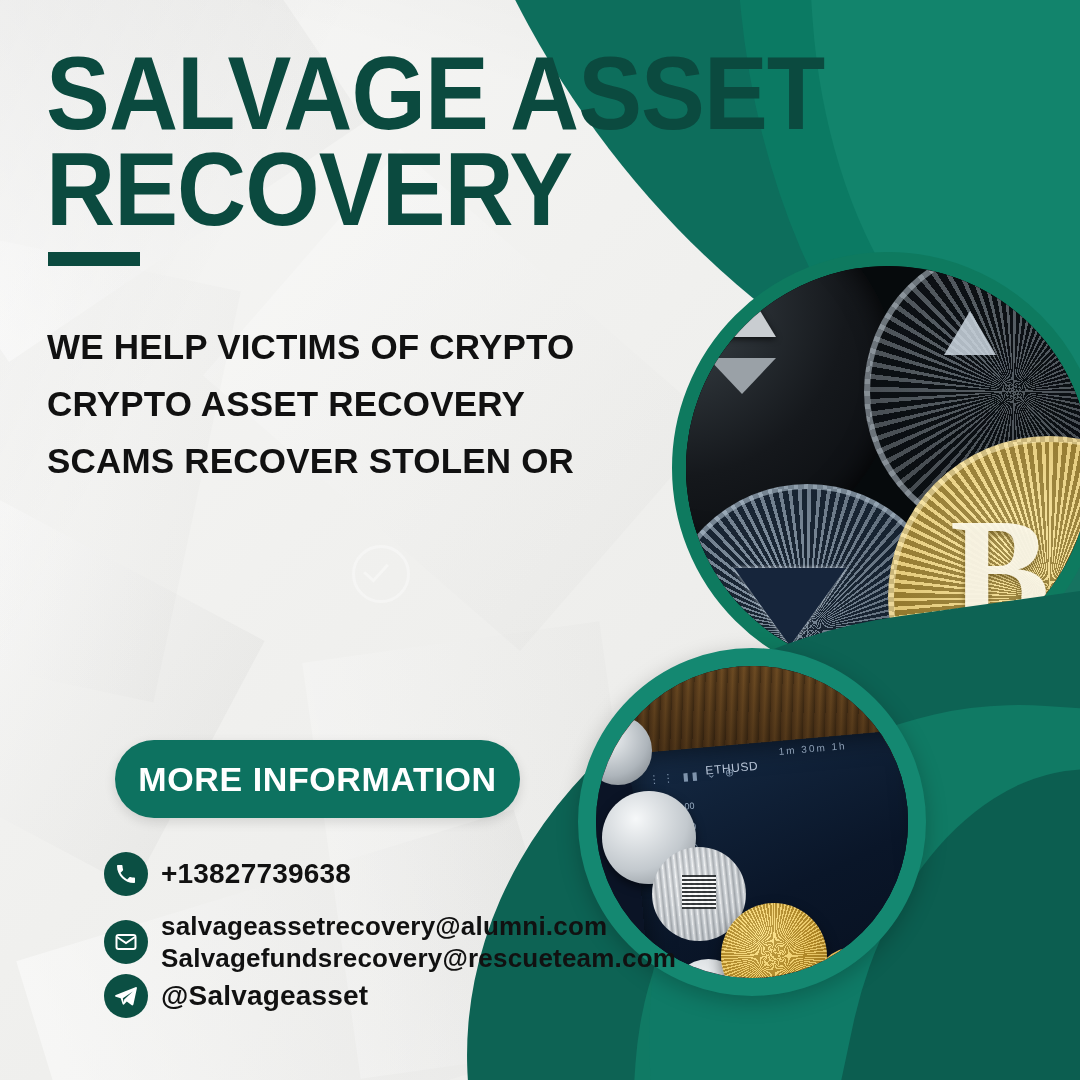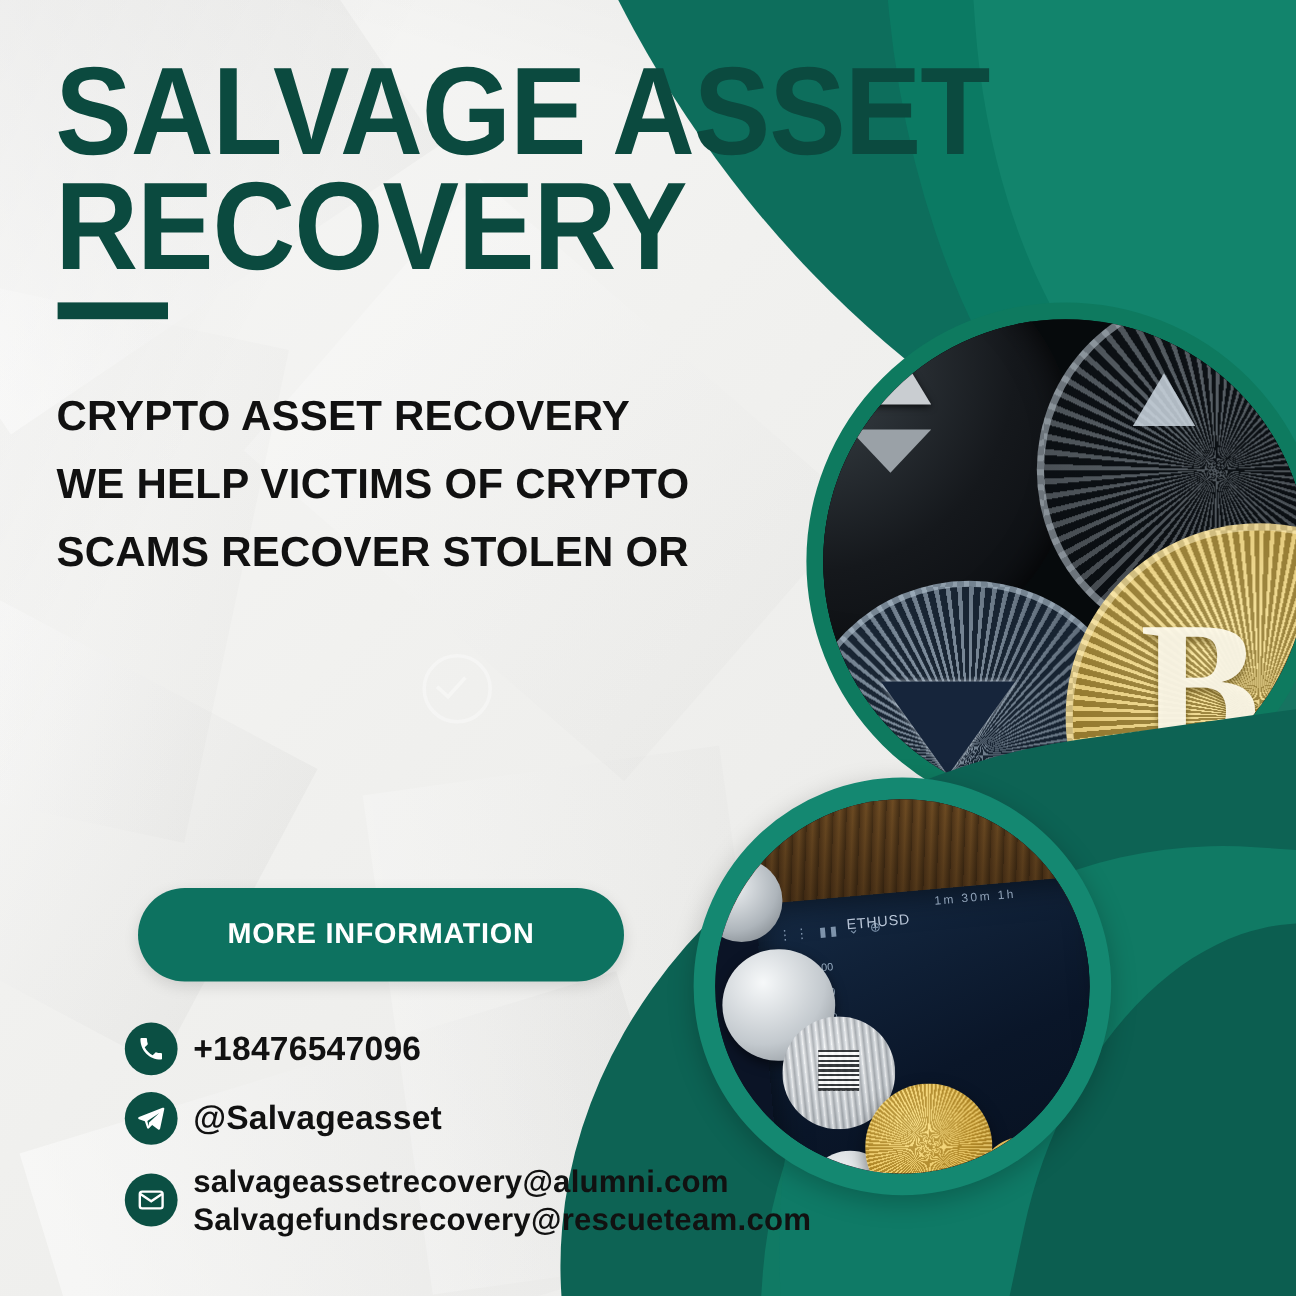--- a/index.html
+++ b/index.html
@@ -387,21 +387,21 @@
     position: absolute;
     left: 115px;
     top: 740px;
     width: 405px;
     height: 78px;
     background: #0d7260;
     border-radius: 39px;
     border: none;
     color: #ffffff;
     font-family: "Liberation Sans", sans-serif;
-    font-size: 24px;
+    font-size: 34px;
     font-weight: 700;
     letter-spacing: 0.6px;
     text-transform: uppercase;
     cursor: pointer;
     box-shadow: 0 4px 12px rgba(0,0,0,.12);
   }
 
   .contacts {
     position: absolute;
     left: 104px;
@@ -626,55 +626,55 @@
 
   <div class="content">
 
     <div class="title">
       <span class="title-line">SALVAGE ASSET</span>
       <span class="title-line">RECOVERY</span>
     </div>
     <div class="title-rule"></div>
 
     <div class="body-copy">
+      <span class="ln">WE HELP VICTIMS OF CRYPTO</span>
       <span class="ln">CRYPTO ASSET RECOVERY</span>
-      <span class="ln">WE HELP VICTIMS OF CRYPTO</span>
       <span class="ln">SCAMS RECOVER STOLEN OR</span>
     </div>
 
     <button class="cta-button">MORE INFORMATION</button>
 
     <div class="contacts">
 
       <div class="contact-row">
         <span class="c-icon">
           <svg width="24" height="24" viewBox="0 0 24 24" fill="#ffffff">
             <path d="M6.6 10.8c1.4 2.8 3.8 5.1 6.6 6.6l2.2-2.2c.3-.3.7-.4 1-.2 1.1.4 2.3.6 3.6.6.6 0 1 .4 1 1V20c0 .6-.4 1-1 1C10.6 21 3 13.4 3 4c0-.6.4-1 1-1h3.5c.6 0 1 .4 1 1 0 1.2.2 2.4.6 3.6.1.3 0 .7-.2 1l-2.3 2.2z"></path>
           </svg>
         </span>
-        <span class="c-text">+18476547096</span>
-      </div>
-
-      <div class="contact-row">
-        <span class="c-icon">
-          <svg width="24" height="24" viewBox="0 0 24 24" fill="#ffffff">
-            <path d="M22 3L1.8 10.9c-.9.3-.9 1.5 0 1.8l4.9 1.6 1.9 5.7c.2.7 1.1.9 1.6.3l2.6-2.8 5 3.7c.6.4 1.4.1 1.6-.6L22.9 4.2c.2-.8-.5-1.5-1.3-1.2zM8.8 14.2l10-6.6-8.6 7.8-.4 3.1-1-4.3z"></path>
-          </svg>
-        </span>
-        <span class="c-text">@Salvageasset</span>
+        <span class="c-text">+13827739638</span>
       </div>
 
       <div class="contact-row email-row">
         <span class="c-icon">
           <svg width="24" height="24" viewBox="0 0 24 24" fill="none" stroke="#ffffff" stroke-width="2">
             <rect x="2.5" y="5" width="19" height="14" rx="2"></rect>
             <path d="M3 7l9 6 9-6"></path>
           </svg>
         </span>
         <span class="email-lines">
           <span class="c-text small">salvageassetrecovery@alumni.com</span>
           <span class="c-text small">Salvagefundsrecovery@rescueteam.com</span>
         </span>
       </div>
 
+      <div class="contact-row">
+        <span class="c-icon">
+          <svg width="24" height="24" viewBox="0 0 24 24" fill="#ffffff">
+            <path d="M22 3L1.8 10.9c-.9.3-.9 1.5 0 1.8l4.9 1.6 1.9 5.7c.2.7 1.1.9 1.6.3l2.6-2.8 5 3.7c.6.4 1.4.1 1.6-.6L22.9 4.2c.2-.8-.5-1.5-1.3-1.2zM8.8 14.2l10-6.6-8.6 7.8-.4 3.1-1-4.3z"></path>
+          </svg>
+        </span>
+        <span class="c-text">@Salvageasset</span>
+      </div>
+
     </div>
   </div>
 </div>
 
 </body></html>

